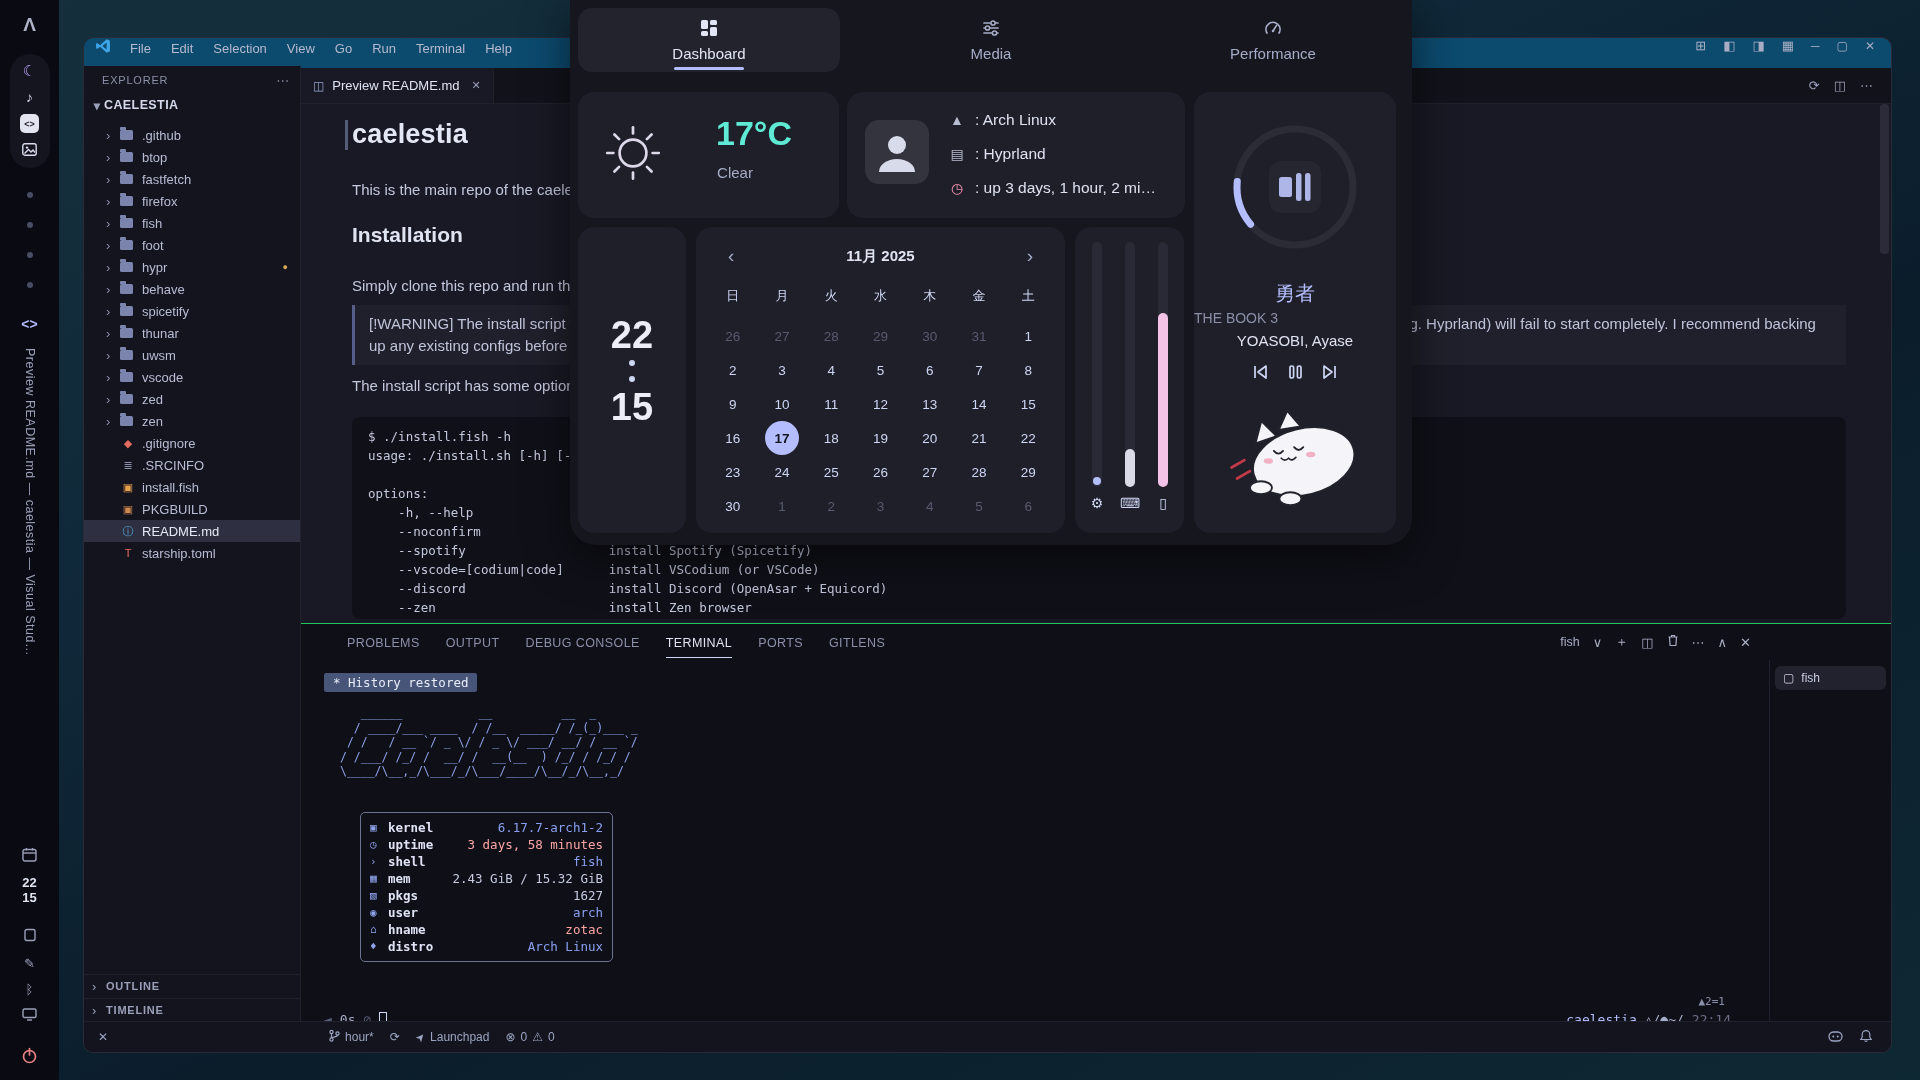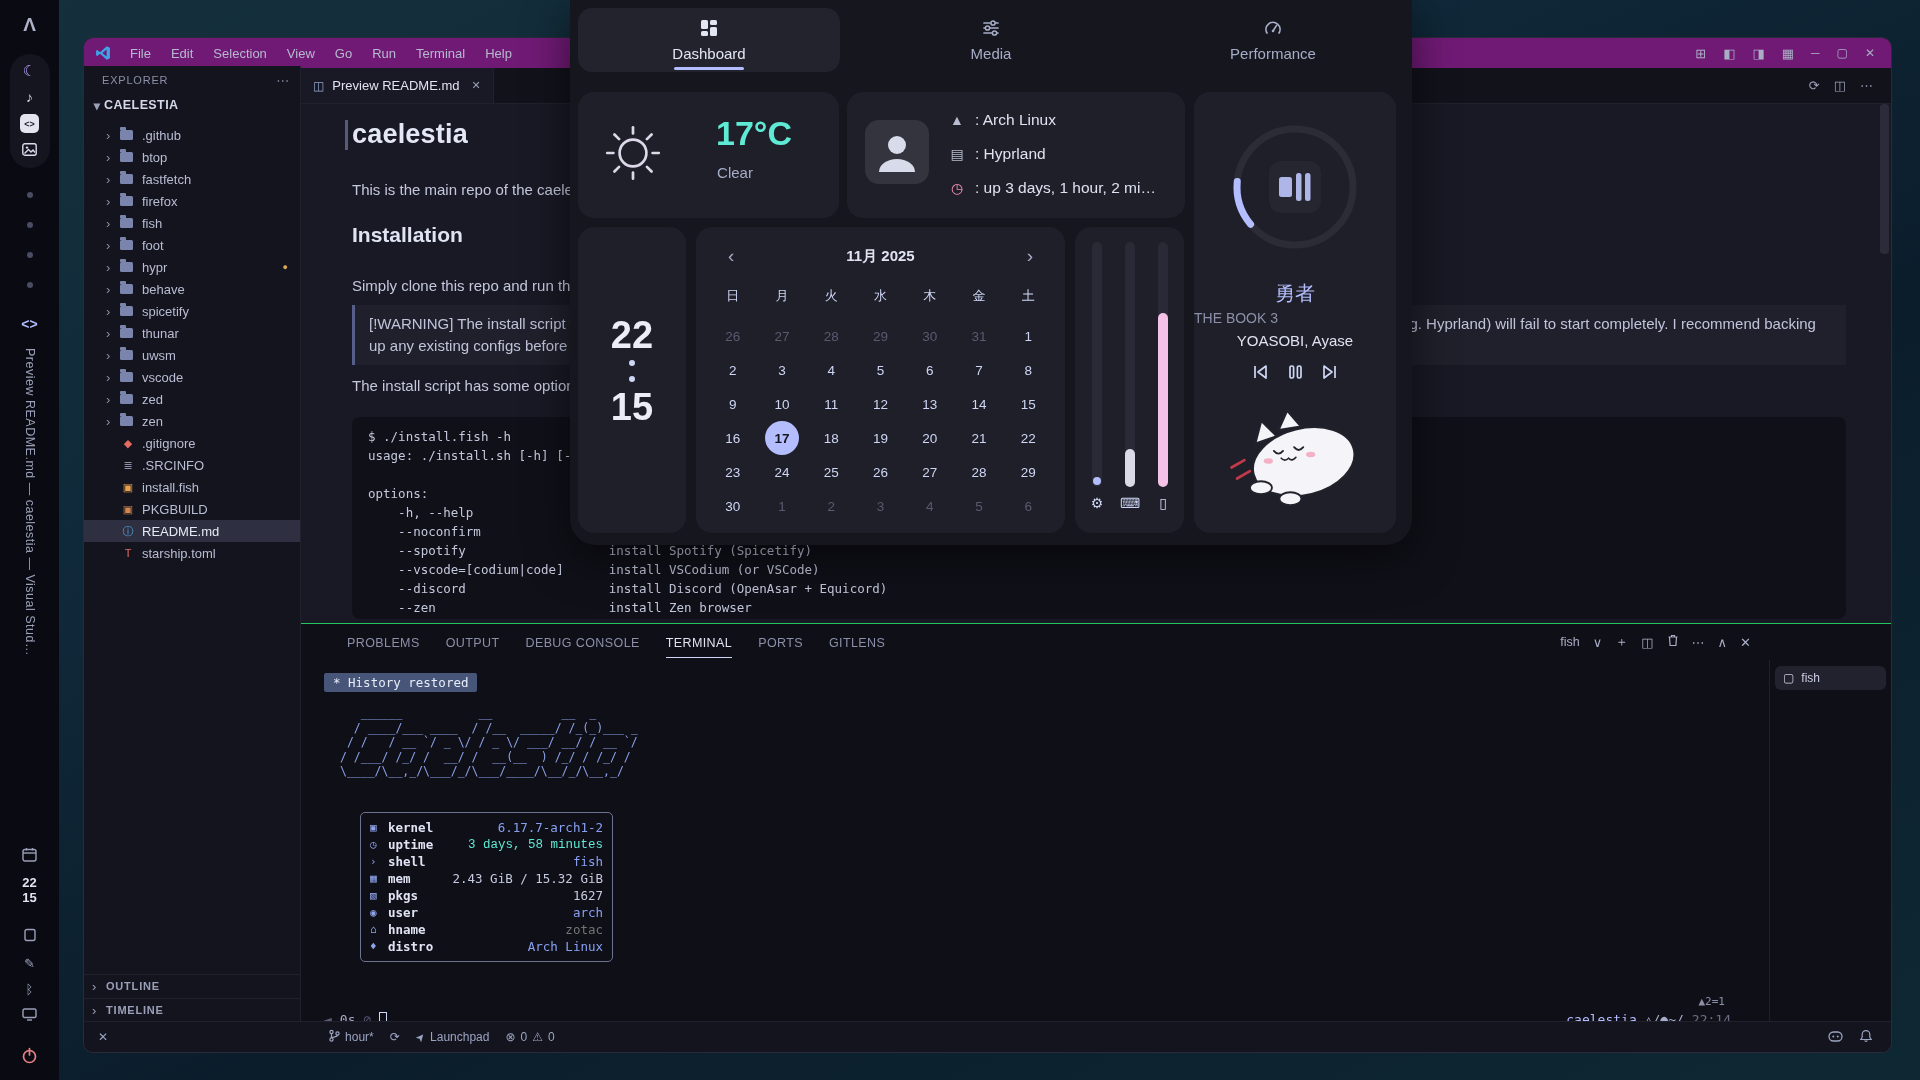--- a/index.html
+++ b/index.html
@@ -24,22 +24,22 @@
     letter-spacing:.5px; height:390px; overflow:hidden; white-space:nowrap; }
   .lb-bottom { margin-top:auto; display:flex; flex-direction:column; align-items:center; gap:9px; padding-bottom:12px; }
   .lb-time { color:#e0e4f2; font-size:13px; font-weight:bold; line-height:15px; text-align:center; }
   .lb-tray { display:flex; flex-direction:column; align-items:center; gap:11px; margin-top:14px; color:#9aa0b8; font-size:13px; }
   .lb-power { margin-top:14px; }
 
   
   .window { position:absolute; left:83px; top:37px; width:1809px; height:1016px;
     background:#191925; border:1px solid #2a2a38; border-radius:10px; overflow:hidden; z-index:10;
     color:#c3c8dc; }
-  .titlebar { position:absolute; left:0; top:0; width:100%; height:30px; background:#701a75;
-    display:flex; align-items:center; font-size:13px; color:#b6bace; }
+  .titlebar { position:absolute; left:0; top:0; width:100%; height:30px; background:#0c4a6e;
+    display:flex; align-items:flex-start; font-size:13px; color:#b6bace; }
   .menu { display:flex; gap:2px; margin-left:10px; }
   .menu span { padding:3px 9px; border-radius:5px; cursor:default; }
   .tb-right { margin-left:auto; display:flex; align-items:center; gap:17px; padding-right:16px; font-size:13px; color:#a9aec4; }
   .tb-right .ctrl { font-size:12px; }
 
   .sidebar { position:absolute; left:0; top:28px; width:217px; bottom:31px; background:#14141e;
     border-right:1px solid #21212e; font-size:13px; }
   .exp-head { display:flex; align-items:center; height:28px; padding:0 10px 0 18px;
     font-size:11px; letter-spacing:.8px; color:#8b90a8; }
   .exp-head .more { margin-left:auto; font-size:13px; }
@@ -476,21 +476,21 @@
 
           <div class="frow">
             <span class="fi">▣</span>
             <span class="fl">kernel</span>
             <span class="fv" style="color: rgb(137, 160, 240);">6.17.7-arch1-2</span>
           </div>
 
           <div class="frow">
             <span class="fi">◷</span>
             <span class="fl">uptime</span>
-            <span class="fv" style="color: #5eead4; font-family: Liberation Mono, monospace;">3 days, 58 minutes</span>
+            <span class="fv" style="color: #fca5a5;">3 days, 58 minutes</span>
           </div>
 
           <div class="frow">
             <span class="fi">›</span>
             <span class="fl">shell</span>
             <span class="fv" style="color: rgb(137, 160, 240);">fish</span>
           </div>
 
           <div class="frow">
             <span class="fi">▦</span>
@@ -506,21 +506,21 @@
 
           <div class="frow">
             <span class="fi">◉</span>
             <span class="fl">user</span>
             <span class="fv" style="color: rgb(137, 160, 240);">arch</span>
           </div>
 
           <div class="frow">
             <span class="fi">⌂</span>
             <span class="fl">hname</span>
-            <span class="fv" style="color: #737373;">zotac</span>
+            <span class="fv" style="color: #fca5a5;">zotac</span>
           </div>
 
           <div class="frow">
             <span class="fi">♦</span>
             <span class="fl">distro</span>
             <span class="fv" style="color: rgb(137, 160, 240);">Arch Linux</span>
           </div>
         </div>
 
       <div class="promptline">

